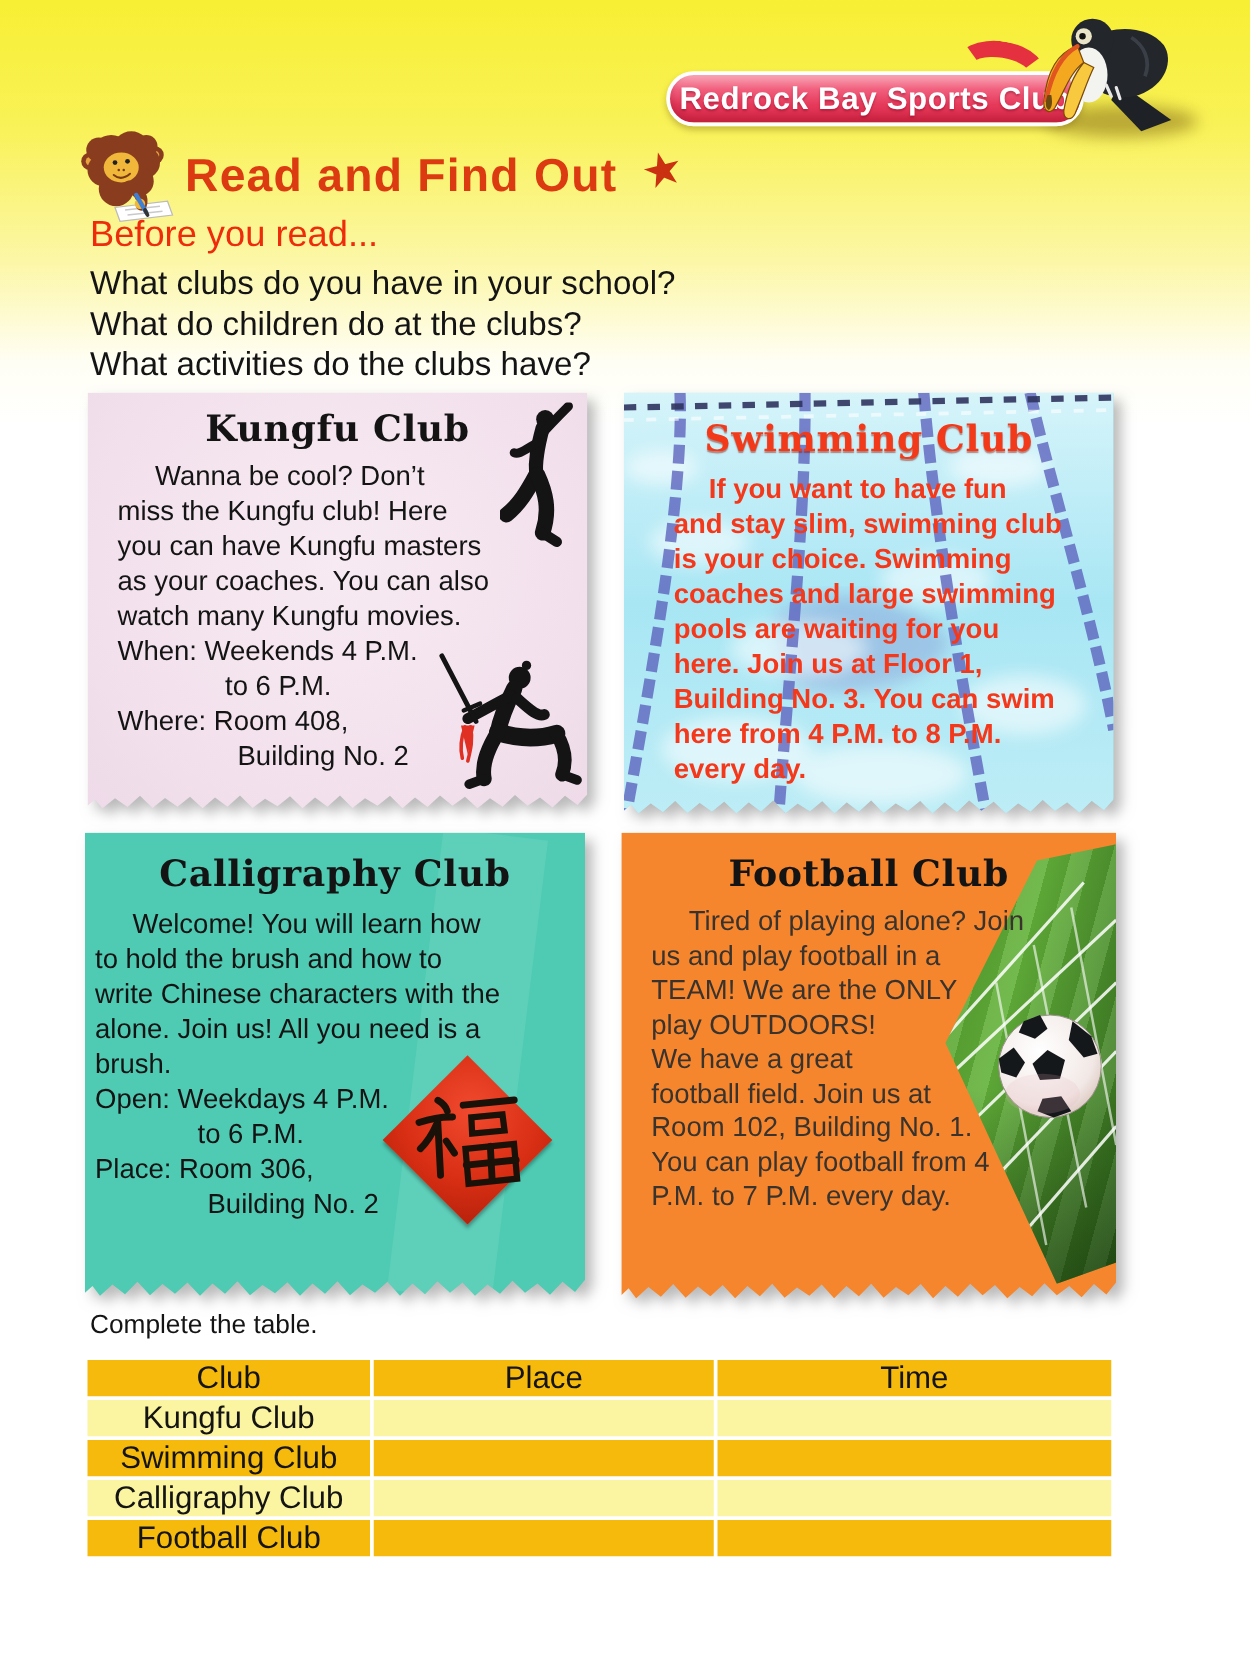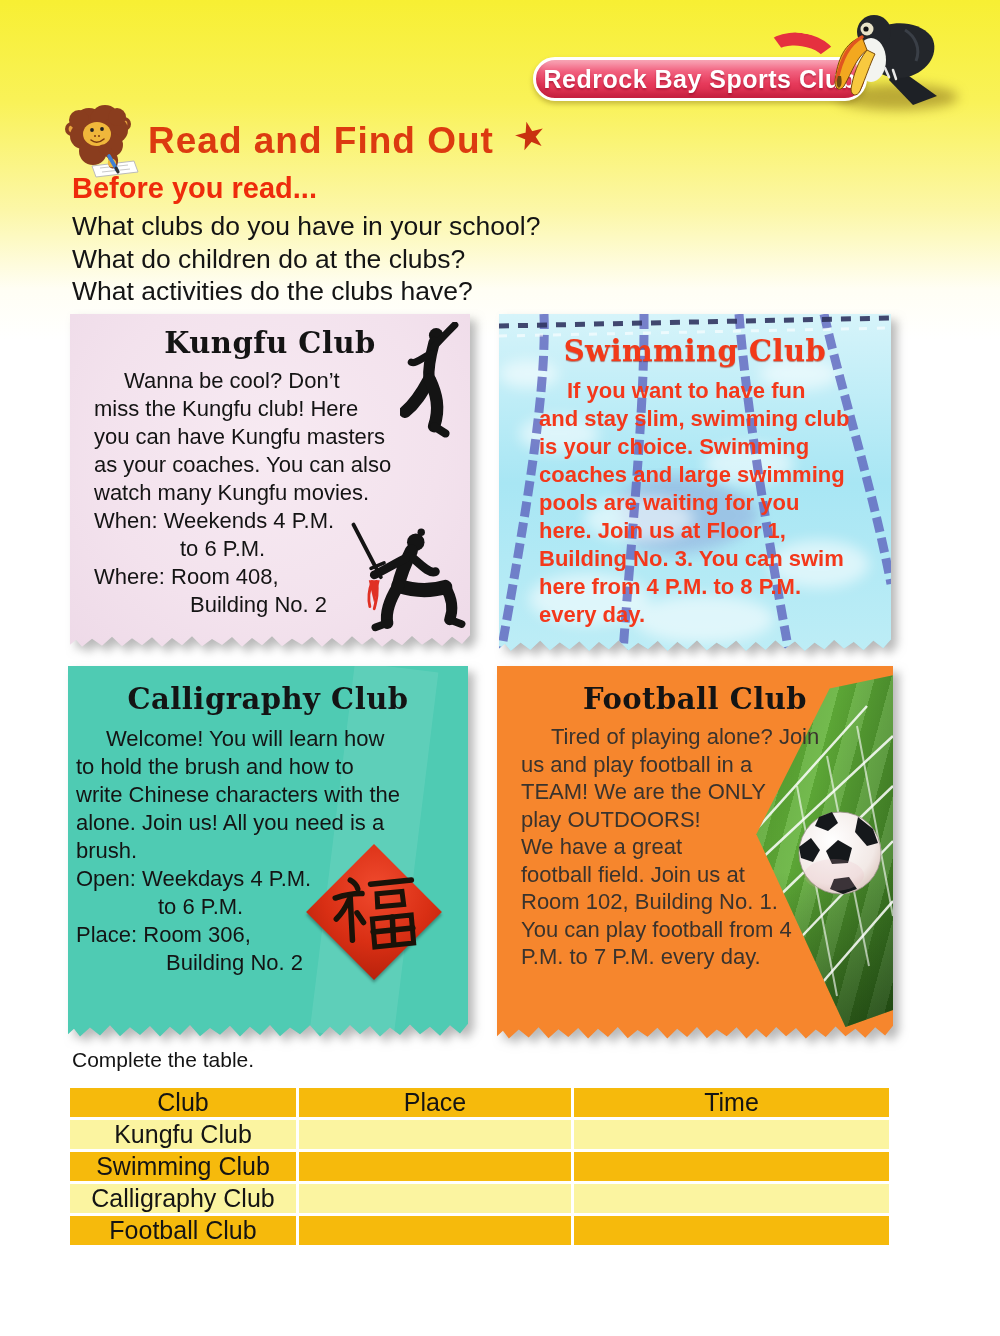--- a/index.html
+++ b/index.html
@@ -39,21 +39,21 @@
   
   .mascot { position: absolute; left: 58px; top: 102px; z-index: 2; }
   .heading {
     position: absolute; left: 148px; top: 116px; color: #DC3A10;
     font-size: 37px; font-weight: bold; letter-spacing: 1px; white-space: nowrap;
   }
   .heading .star {
     display: inline-block; transform: rotate(-14deg); font-size: 33px;
     color: #C93110; margin-left: 10px; vertical-align: 6px;
   }
-  .before { position: absolute; left: 72px; top: 172px; color: #EE2B0B; font-size: 29px; font-weight: bold; text-align: center; }
+  .before { position: absolute; left: 72px; top: 172px; color: #EE2B0B; font-size: 29px; font-weight: normal; text-align: center; }
   .questions { position: absolute; left: 72px; top: 210px; color: #141414; font-size: 26.5px; line-height: 32.5px; }
 
   
   .card-wrap { position: absolute; filter: drop-shadow(6px 6px 5px rgba(115,115,115,.5)); }
   .card {
     position: relative; width: 100%; height: 100%; overflow: hidden;
     clip-path: polygon(0 0, 100% 0, 100% 96.2%, 98% 98.8%, 95.5% 96.6%, 93% 99.4%, 90.5% 97%, 88% 99%,
       85.5% 96.4%, 83% 99.2%, 80.5% 97.2%, 78% 99.6%, 75.5% 96.8%, 73% 99%, 70.5% 96.5%, 68% 99.3%,
       65.5% 97%, 63% 99.6%, 60.5% 96.6%, 58% 99%, 55.5% 97.2%, 53% 99.5%, 50.5% 96.5%, 48% 99.2%,
       45.5% 97%, 43% 99.6%, 40.5% 96.7%, 38% 99.1%, 35.5% 97.3%, 33% 99.5%, 30.5% 96.5%, 28% 99.2%,

